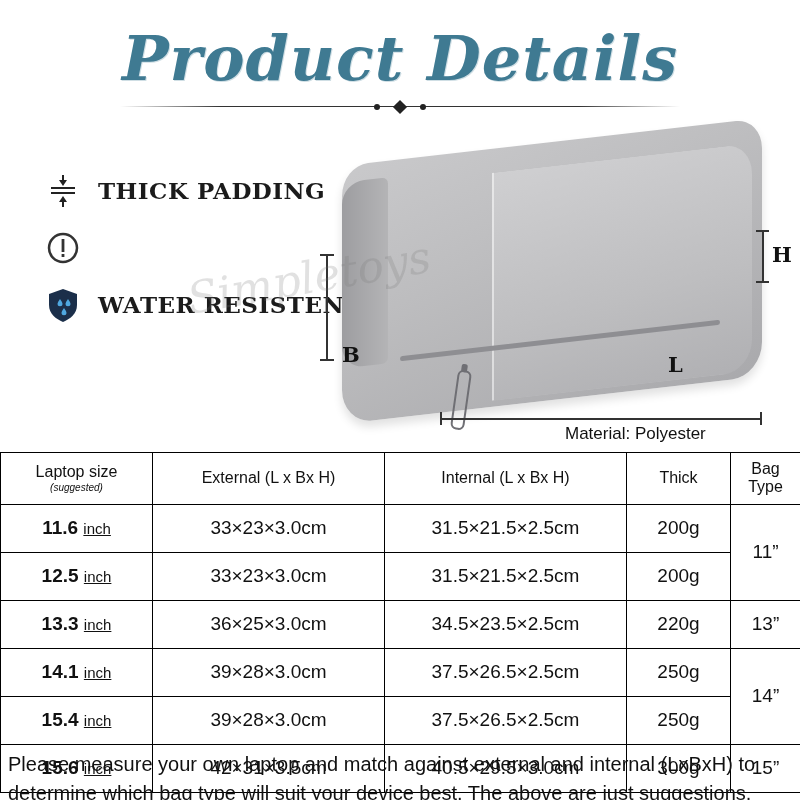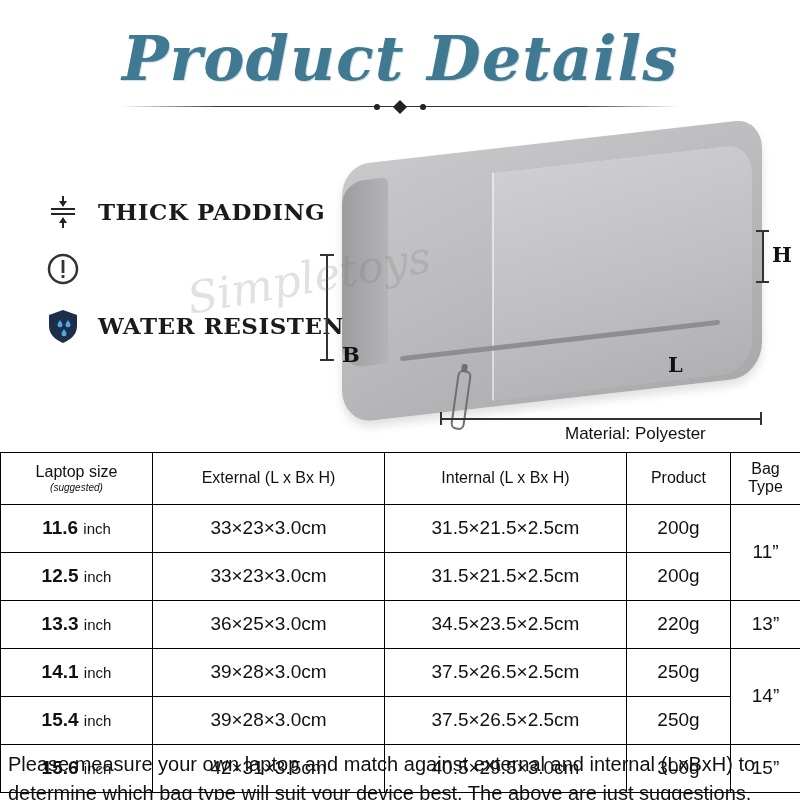--- a/index.html
+++ b/index.html
@@ -64,21 +64,21 @@
     background: #222;
     border-radius: 50%;
   }
   .divider .dot.l { left: 50%; margin-left: -26px; }
   .divider .dot.r { left: 50%; margin-left: 20px; }
 
   
   .features {
     position: absolute;
     left: 42px;
-    top: 183px;
+    top: 162px;
     width: 330px;
   }
   .feature {
     display: flex;
     align-items: center;
     height: 57px;
   }
   .feature .ficon {
     width: 42px;
     height: 42px;
@@ -231,20 +231,21 @@
     display: block;
     font-style: italic;
   }
   .size-cell {
     font-weight: bold;
     font-size: 21px;
   }
   .size-cell .unit {
     font-weight: normal;
     font-size: 15px;
+    text-decoration: underline;
   }
   .bagtype {
     font-size: 19px;
   }
 
   .footnote {
     position: absolute;
     left: 8px;
     top: 750px;
     width: 786px;
@@ -344,21 +345,21 @@
       <col style="width:70px">
     </colgroup>
     <thead>
       <tr>
         <th>
           <span>Laptop size</span>
           <span class="sub">(suggested)</span>
         </th>
         <th>External (L x Bx H)</th>
         <th>Internal (L x Bx H)</th>
-        <th>Product</th>
+        <th>Thick</th>
         <th>
           <span>Bag Type</span>
         </th>
       </tr>
     </thead>
     <tbody>
       <tr>
         <td class="size-cell">
           <span>11.6</span>
           <span class="unit">inch</span>

